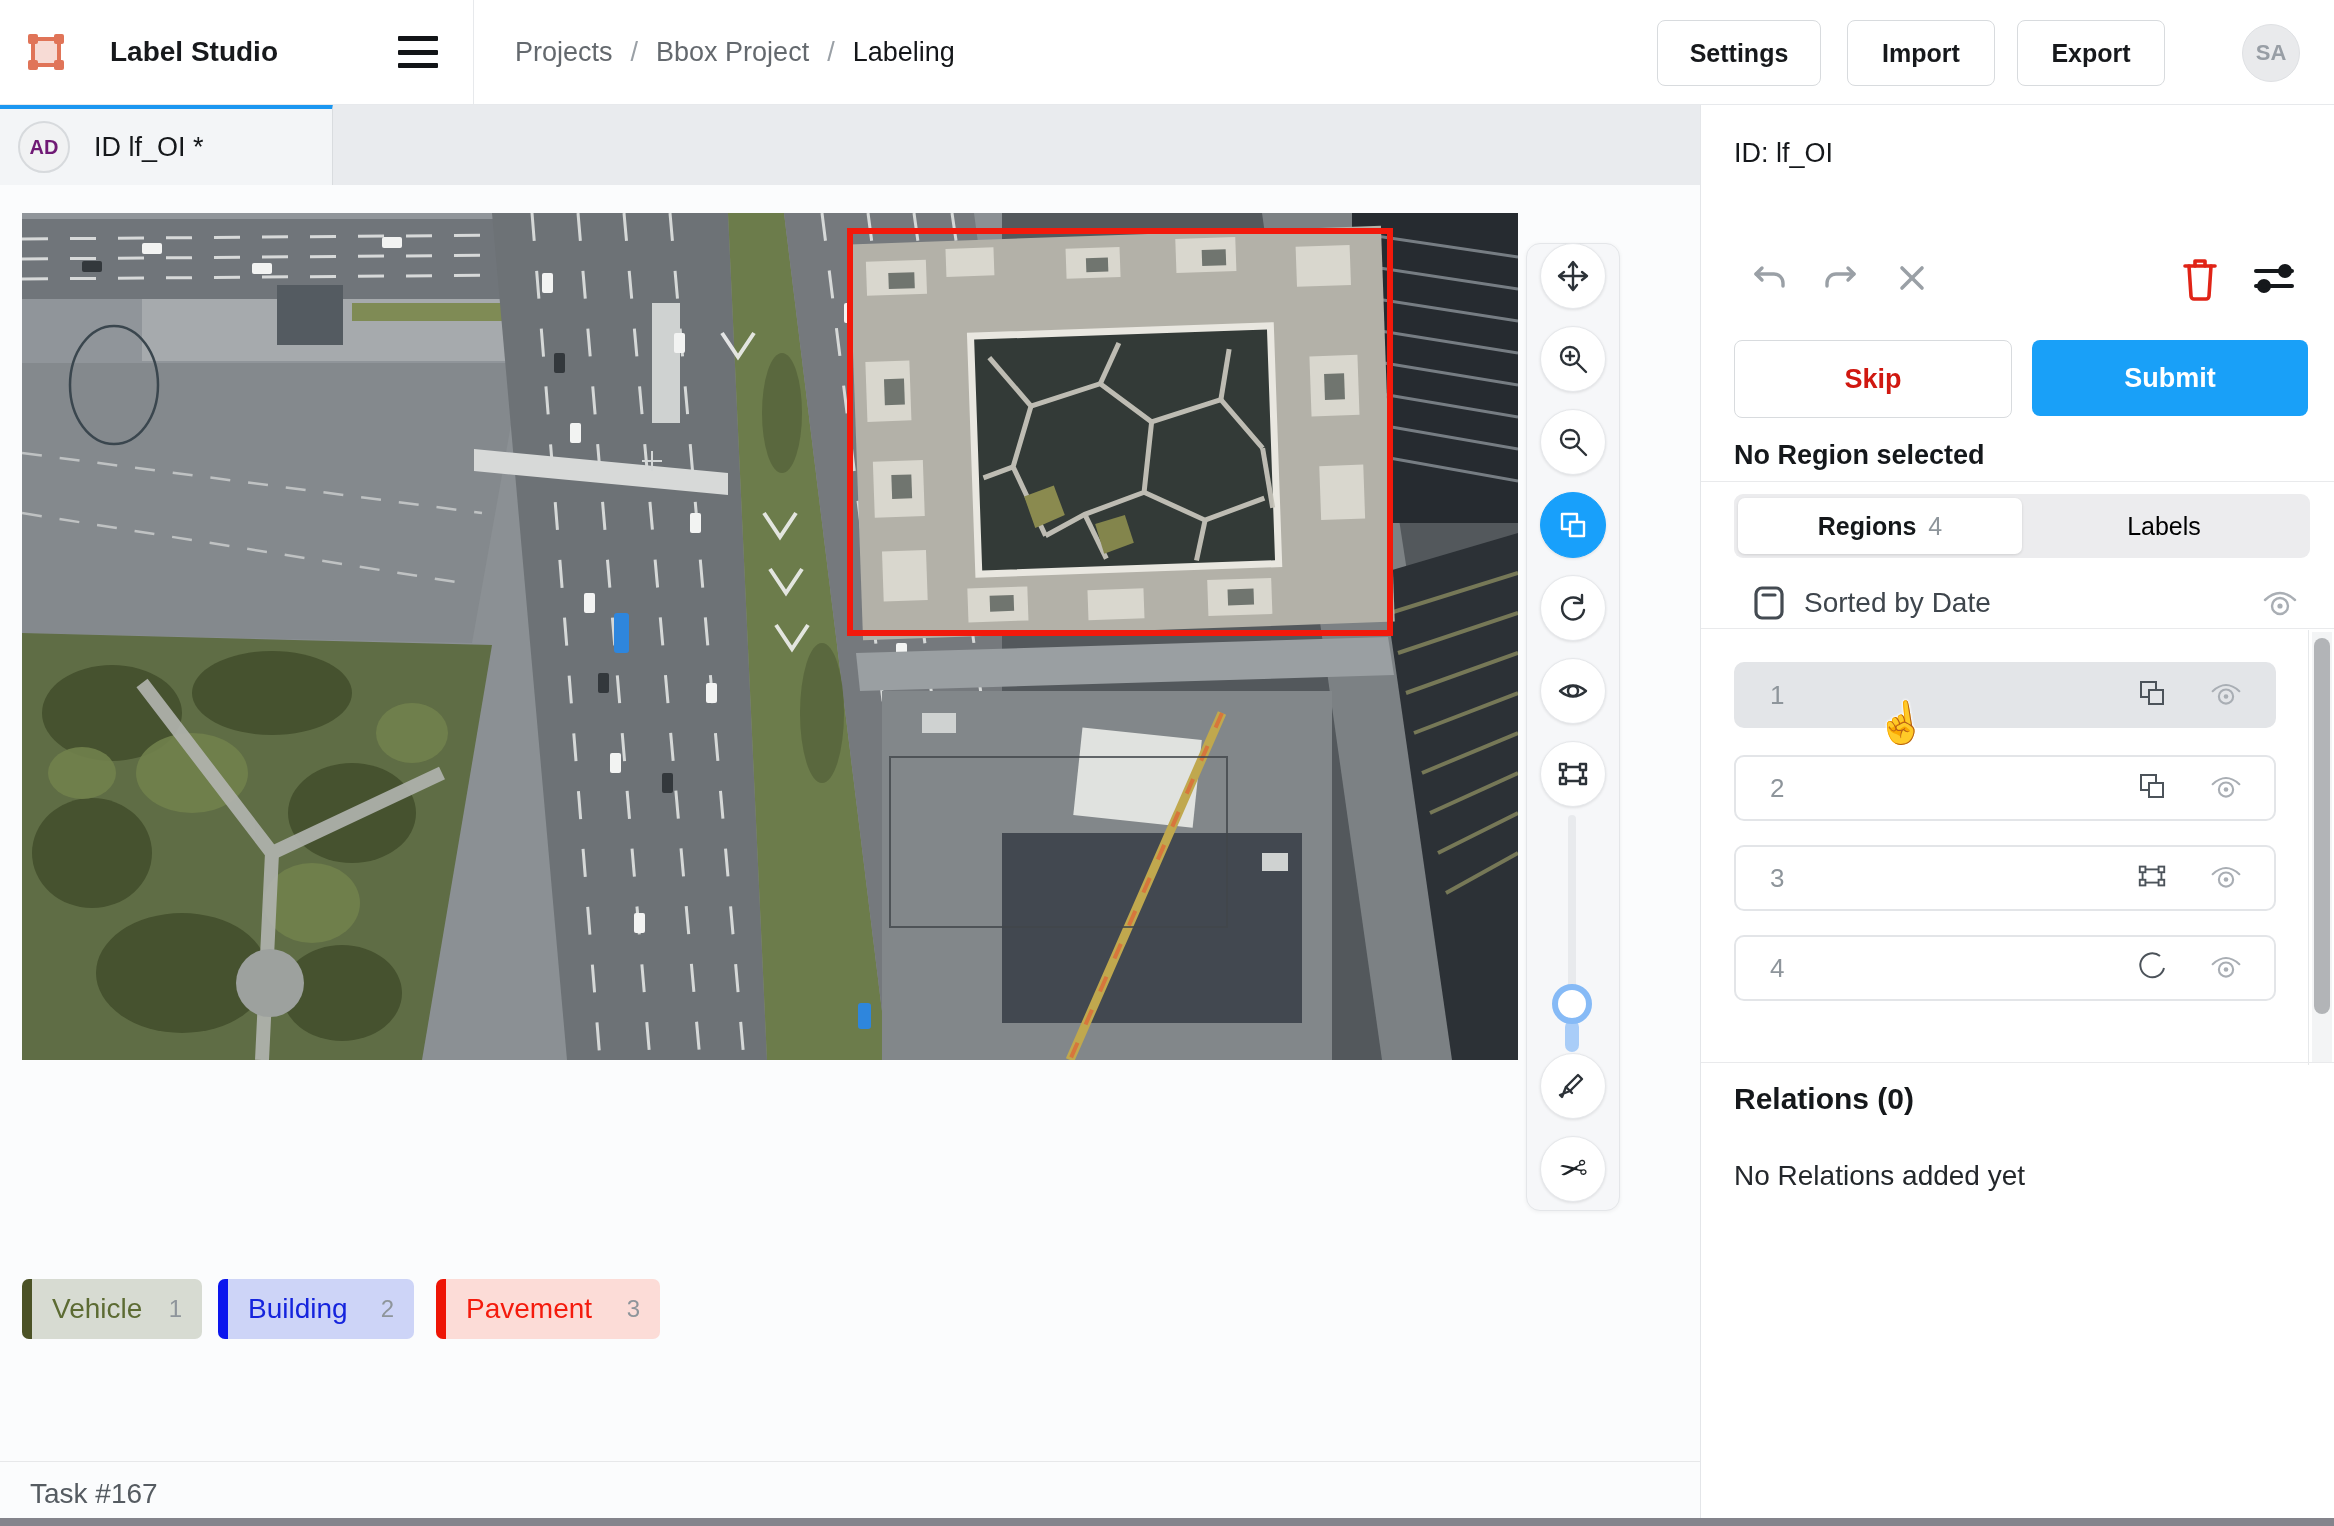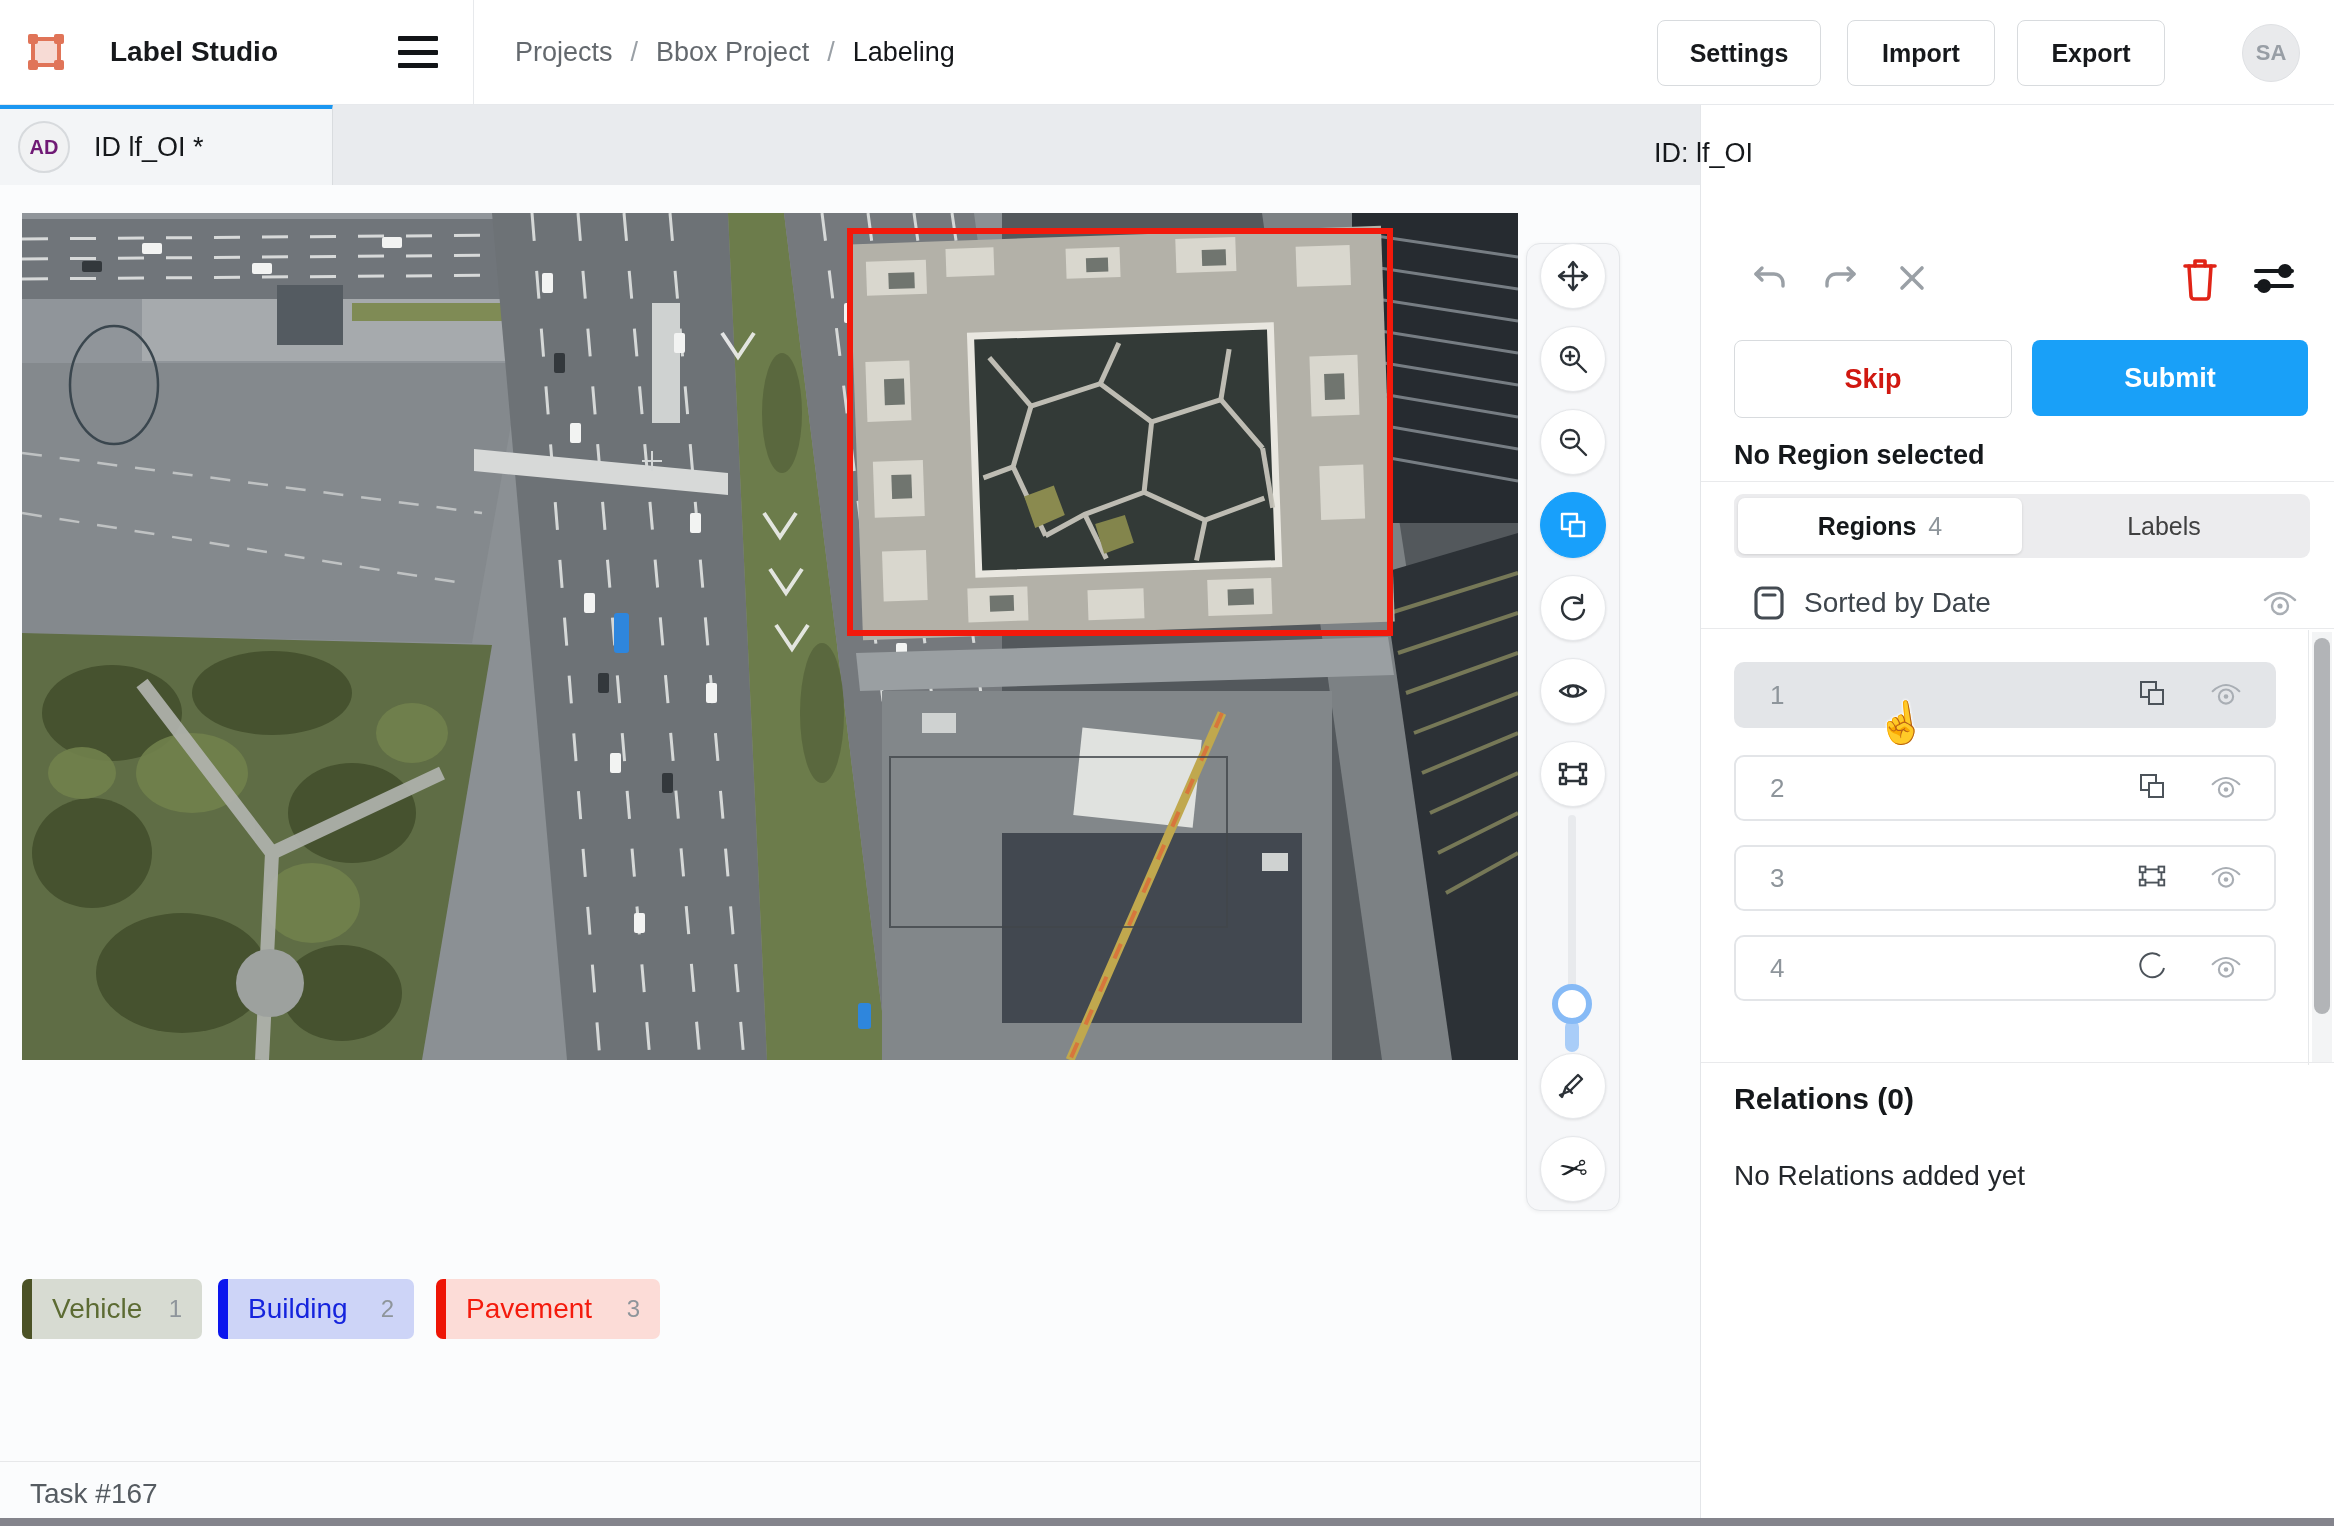--- a/index.html
+++ b/index.html
@@ -37,30 +37,30 @@
         border:1px solid #e6e8eb;box-shadow:0 1px 3px rgba(0,0,0,.10);display:flex;align-items:center;justify-content:center;cursor:pointer;}
   .cbtn.sel{background:#18a0fb;border-color:#18a0fb;}
   .cbtn svg{stroke:#2c3238;fill:none;stroke-width:2.4;stroke-linecap:round;stroke-linejoin:round;}
   .cbtn.sel svg{stroke:#ffffff;}
   .slider-track{left:1568px;top:815px;width:8px;height:190px;background:#e8eaed;border-radius:4px;cursor:pointer;}
   .slider-thumb{left:1552px;top:984px;width:40px;height:40px;border-radius:50%;background:#fff;border:6px solid #86baf6;box-sizing:border-box;cursor:pointer;}
   .slider-stem{left:1565px;top:1020px;width:14px;height:32px;background:#a9cdf8;border-radius:7px;cursor:pointer;}
   .scissors-glyph{font-size:34px;color:#1d2226;transform:scaleX(-1) rotate(8deg);}
   
   .sidebar{left:1700px;top:104px;width:634px;height:1422px;background:#ffffff;border-left:1px solid #e4e6e9;box-sizing:border-box;}
-  .sb-id{left:1654px;top:138px;font-size:27px;color:#15181b;}
+  .sb-id{left:1734px;top:138px;font-size:27px;color:#15181b;}
   .ico{display:flex;align-items:center;justify-content:center;cursor:pointer;}
   .sb-skip{left:1734px;top:340px;width:276px;height:76px;background:#fff;border:1px solid #d8dbde;border-radius:8px;
            display:flex;align-items:center;justify-content:center;font-size:27px;font-weight:700;color:#d01810;cursor:pointer;}
   .sb-submit{left:2032px;top:340px;width:276px;height:76px;background:#19a0f8;border-radius:8px;
            display:flex;align-items:center;justify-content:center;font-size:27px;font-weight:700;color:#ffffff;cursor:pointer;}
   .sb-noregion{left:1734px;top:440px;font-size:27px;font-weight:700;color:#15181b;}
   .sb-div{left:1701px;width:633px;height:1px;background:#e9eaec;}
   .seg{left:1734px;top:494px;width:576px;height:64px;background:#ececee;border-radius:9px;display:flex;padding:4px;box-sizing:border-box;}
-  .seg-item{flex:1;display:flex;align-items:center;justify-content:center;border-radius:7px;font-size:25px;color:#404040;cursor:pointer;gap:12px;}
+  .seg-item{flex:1;display:flex;align-items:center;justify-content:center;border-radius:7px;font-size:25px;color:#000000;cursor:pointer;gap:12px;}
   .seg-item.active{background:#ffffff;box-shadow:0 1px 3px rgba(0,0,0,.12);font-weight:700;color:#15181b;}
   .seg-count{font-weight:400;color:#8e959b;}
   .sort-row{left:1752px;top:580px;width:560px;height:46px;display:flex;align-items:center;}
   .sort-label{margin-left:18px;font-size:28px;color:#3e454c;}
   .region-row{position:absolute;left:1734px;width:542px;height:66px;border-radius:10px;background:#fff;
               border:2px solid #e3e5e8;box-sizing:border-box;display:flex;align-items:center;cursor:pointer;}
   .region-row.hover{background:#e3e5e8;border-color:#e3e5e8;}
   .region-num{margin-left:34px;font-size:26px;color:#8e959b;}
   .region-icons{margin-left:auto;display:flex;align-items:center;gap:40px;margin-right:30px;}
   .rowicon svg{stroke:#4c535a;fill:none;stroke-width:2;}

